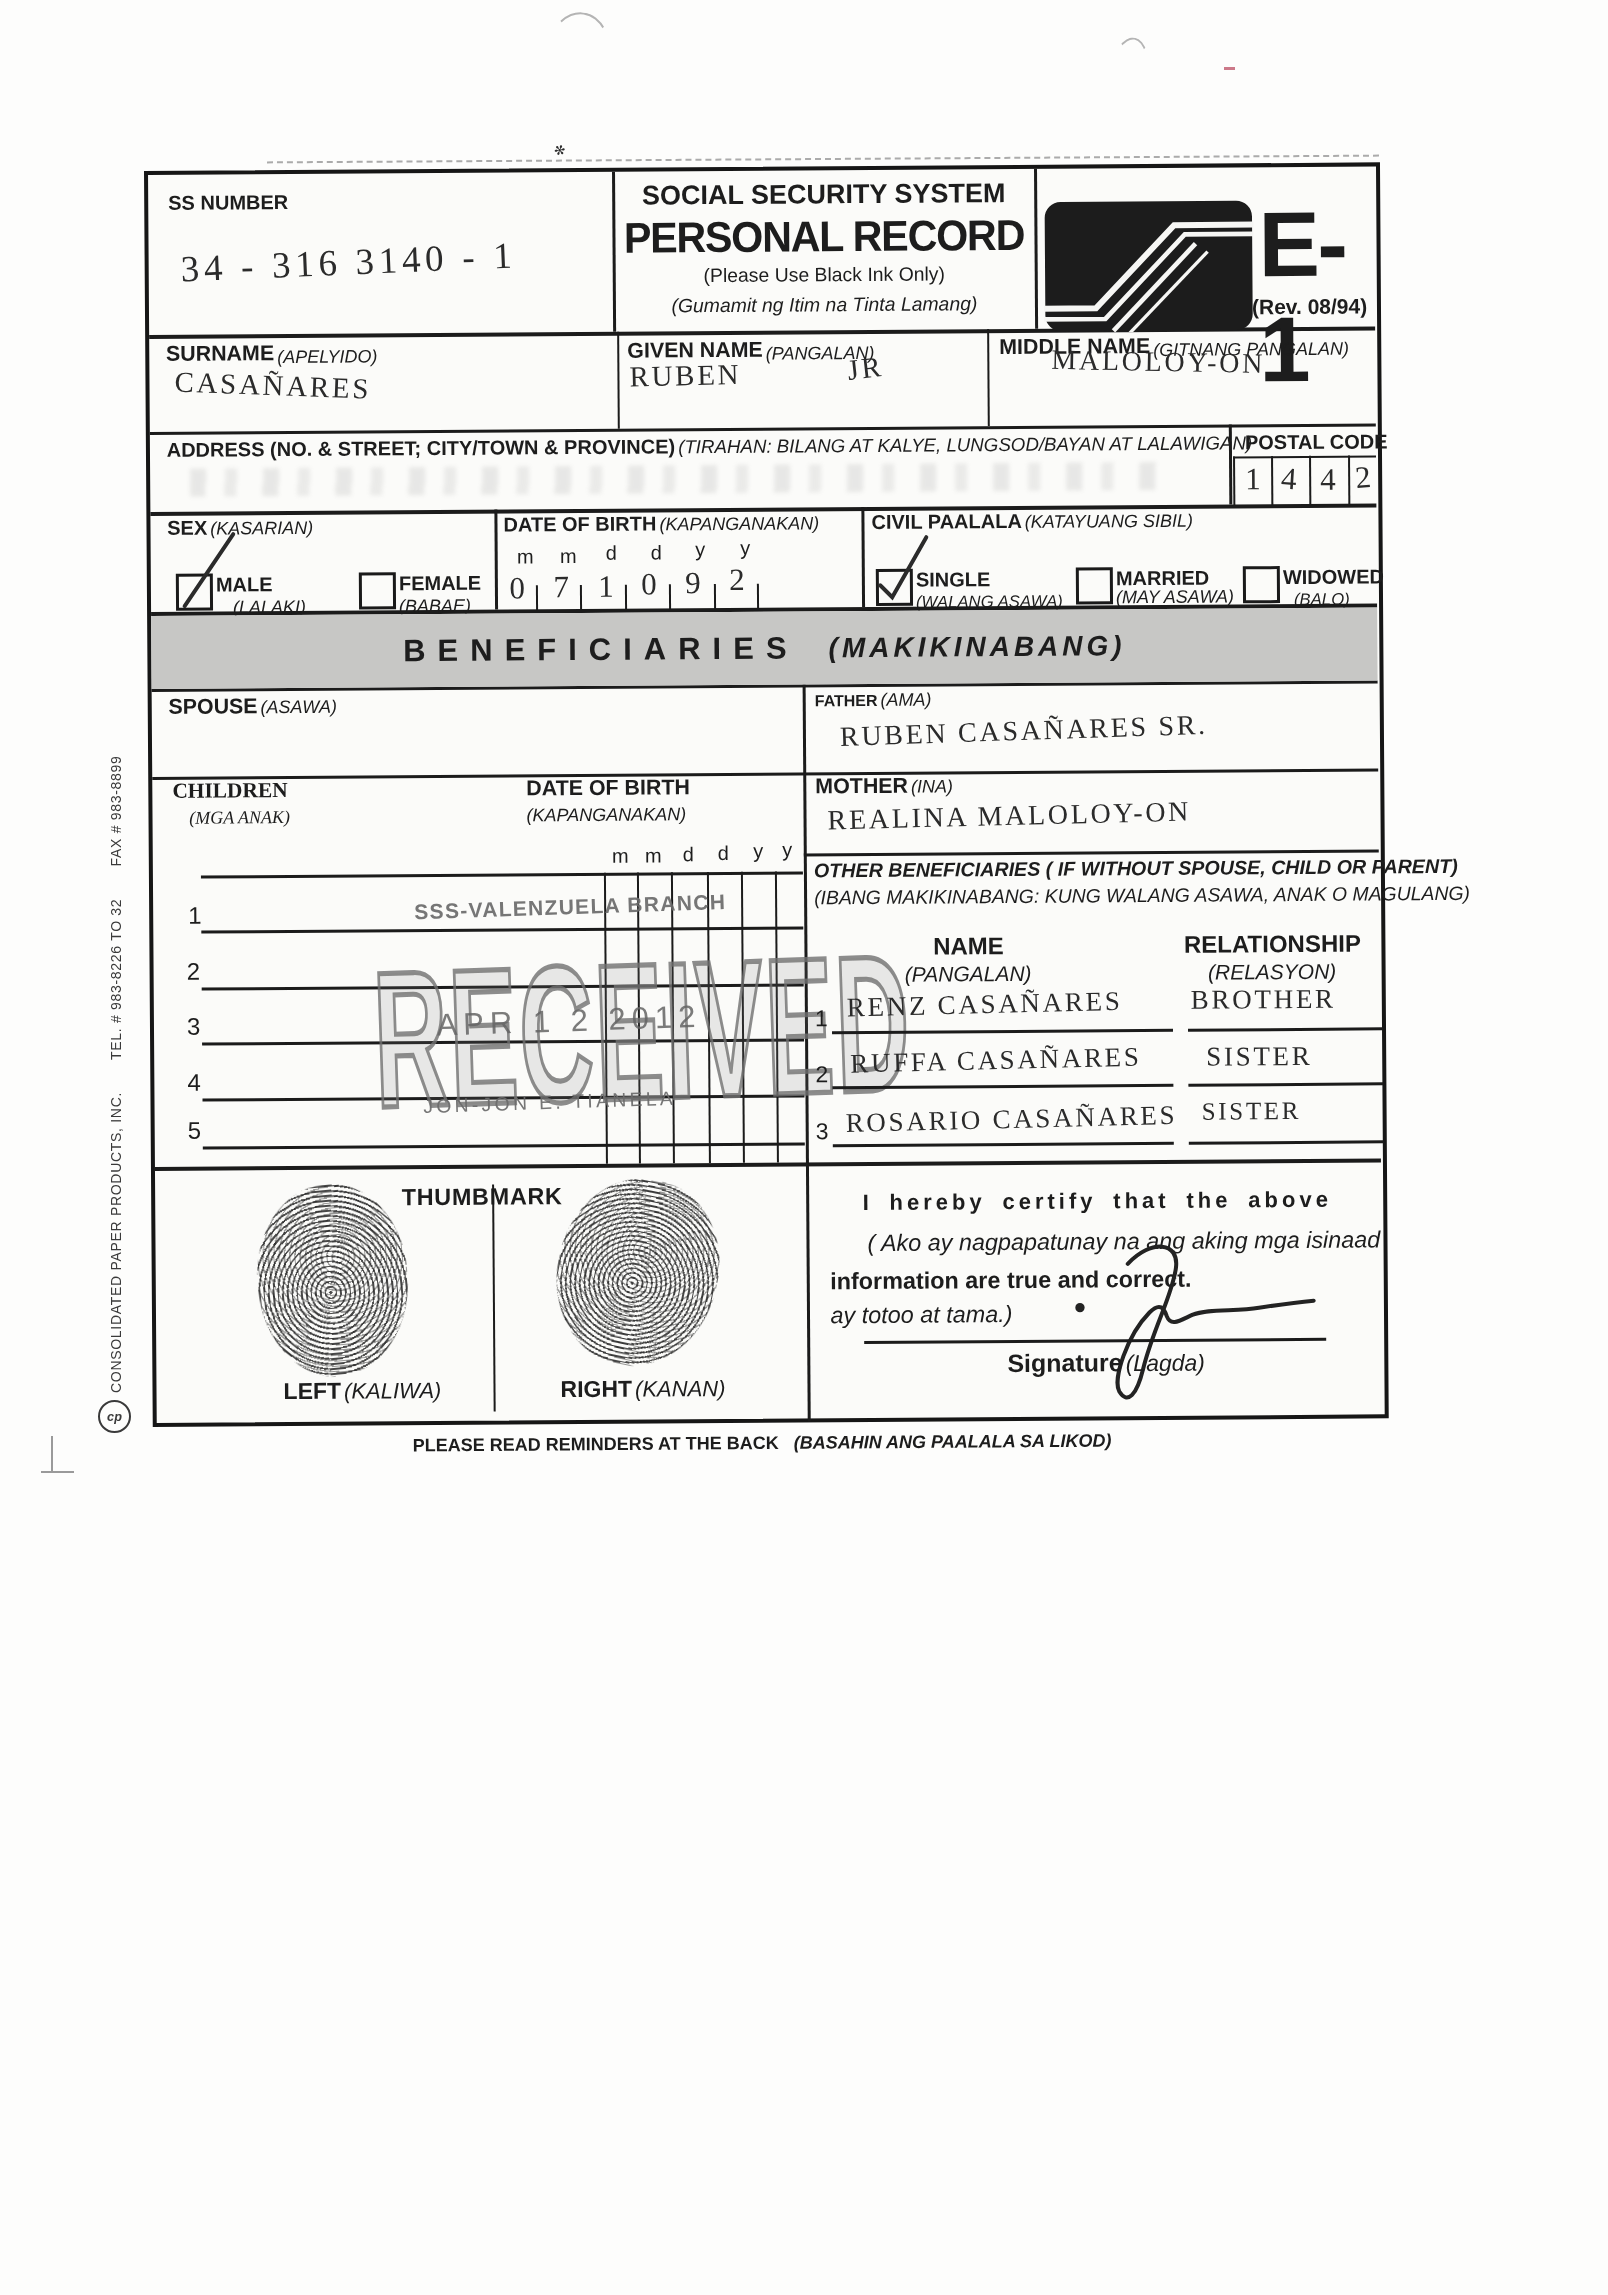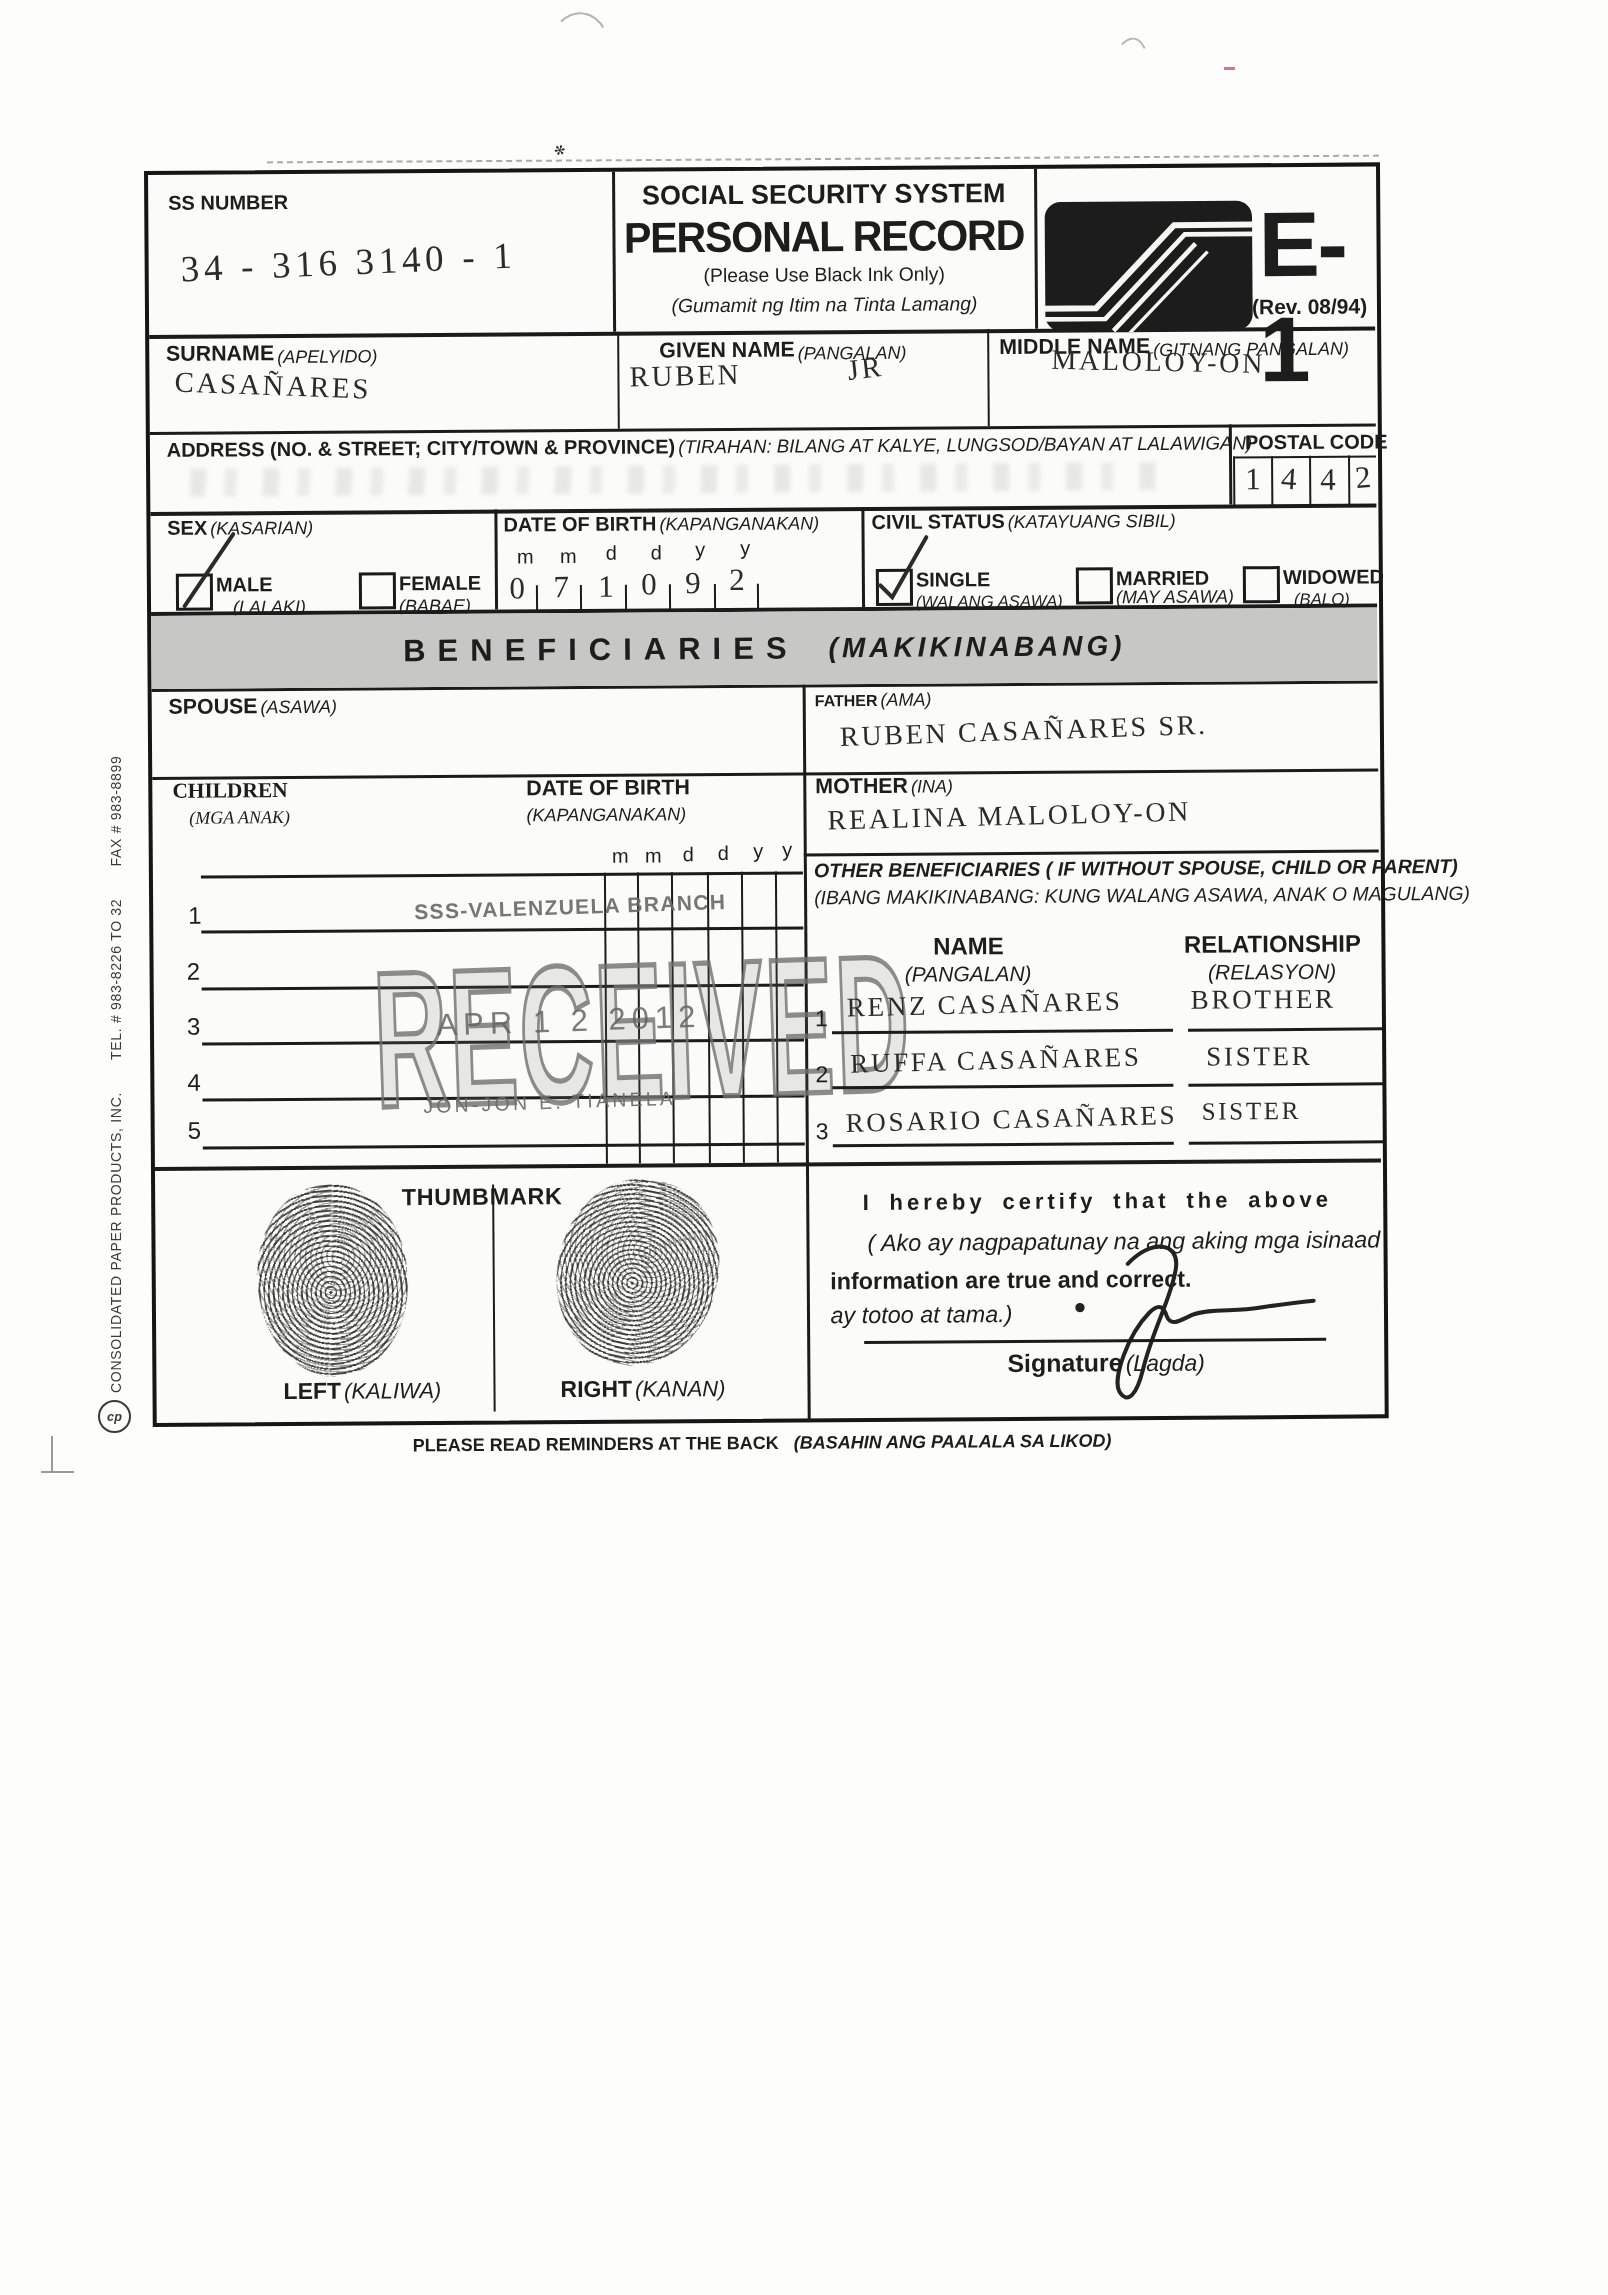--- a/index.html
+++ b/index.html
@@ -104,21 +104,21 @@
       <div class="abs b" style="left:1103px;top:128px;font-size:21px;">(Rev. 08/94)</div>
     </div>
 
     <div class="abs" style="left:16.7px;top:167px;">
       <span class="lbl" style="font-size:21.4px;">SURNAME</span>
       <span class="sub" style="position:relative;top:3.3px;">(APELYIDO)</span>
     </div>
     <div class="abs hw" style="left:25px;top:195px;font-size:29px;transform:rotate(2.5deg);">CASAÑARES</div>
 
     <div class="abs" style="left:478px;top:167px;">
-      <span class="lbl" style="font-size:21.4px;margin-left:32px;">GIVEN NAME</span>
+      <span class="lbl" style="font-size:21.4px;">GIVEN NAME</span>
       <span class="sub" style="position:relative;top:3.3px;">(PANGALAN)</span>
     </div>
     <div class="abs hw" style="left:480px;top:188px;font-size:29px;transform:rotate(-1deg);">RUBEN</div>
     <div class="abs hw" style="left:698px;top:182px;font-size:29px;transform:rotate(-6deg);">JR</div>
 
     <div class="abs" style="left:850px;top:166px;">
       <span class="lbl" style="font-size:21.4px;">MIDDLE NAME</span>
       <span class="sub" style="position:relative;top:3.3px;">(GITNANG PANGALAN)</span>
     </div>
     <div class="abs hw" style="left:902px;top:178px;font-size:28px;transform:rotate(1.5deg);">MALOLOY-ON</div>
@@ -173,21 +173,21 @@
     <div class="abs hw ctr" style="left:529px;top:394px;width:29px;font-size:31px;">9</div>
     <div class="abs hw ctr" style="left:573px;top:391px;width:29px;font-size:31px;">2</div>
     <div class="vl" style="left:385px;top:413px;width:2px;height:25px;"></div>
     <div class="vl" style="left:429px;top:413px;width:2px;height:25px;"></div>
     <div class="vl" style="left:474px;top:413px;width:2px;height:25px;"></div>
     <div class="vl" style="left:518px;top:413px;width:2px;height:25px;"></div>
     <div class="vl" style="left:563px;top:413px;width:2px;height:25px;"></div>
     <div class="vl" style="left:606px;top:413px;width:2px;height:25px;"></div>
 
     <div class="abs" style="left:721px;top:341px;">
-      <span class="lbl">CIVIL STATUS</span>
+      <span class="lbl">CIVIL PAALALA</span>
       <span class="sub">(KATAYUANG SIBIL)</span>
     </div>
     <div class="cb" style="left:725px;top:399px;"></div>
     <svg class="abs" style="left:721px;top:361px;" width="67" height="73" viewBox="0 0 100 110">
       <path d="M12 82 L30 100 L82 10" stroke="#2b2b2b" stroke-width="6" fill="none" stroke-linecap="round"></path>
     </svg>
     <div class="abs b" style="left:765px;top:399px;font-size:20px;">SINGLE</div>
     <div class="abs sub" style="left:765px;top:423px;font-size:16.7px;">(WALANG ASAWA)</div>
     <div class="cb" style="left:925px;top:399px;"></div>
     <div class="abs b" style="left:965px;top:399px;font-size:20px;">MARRIED</div>

